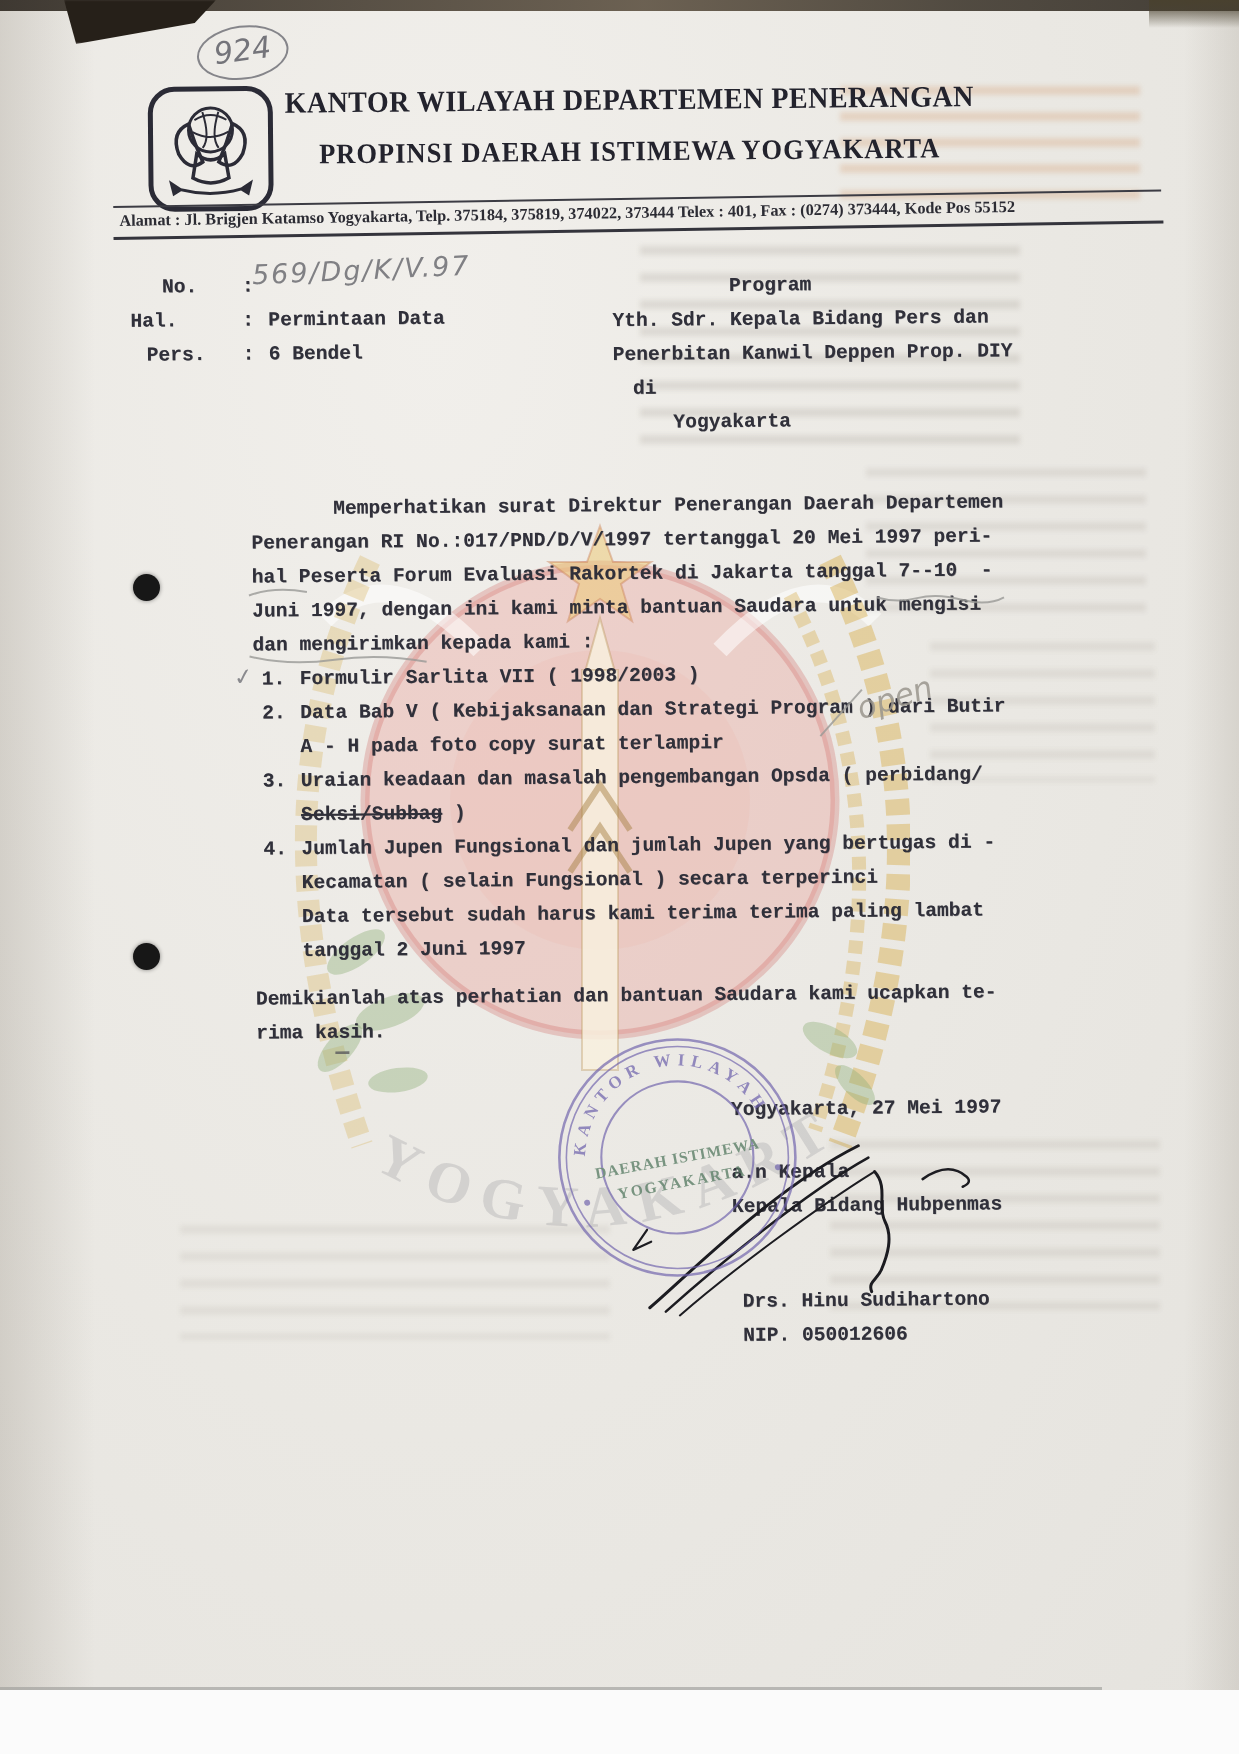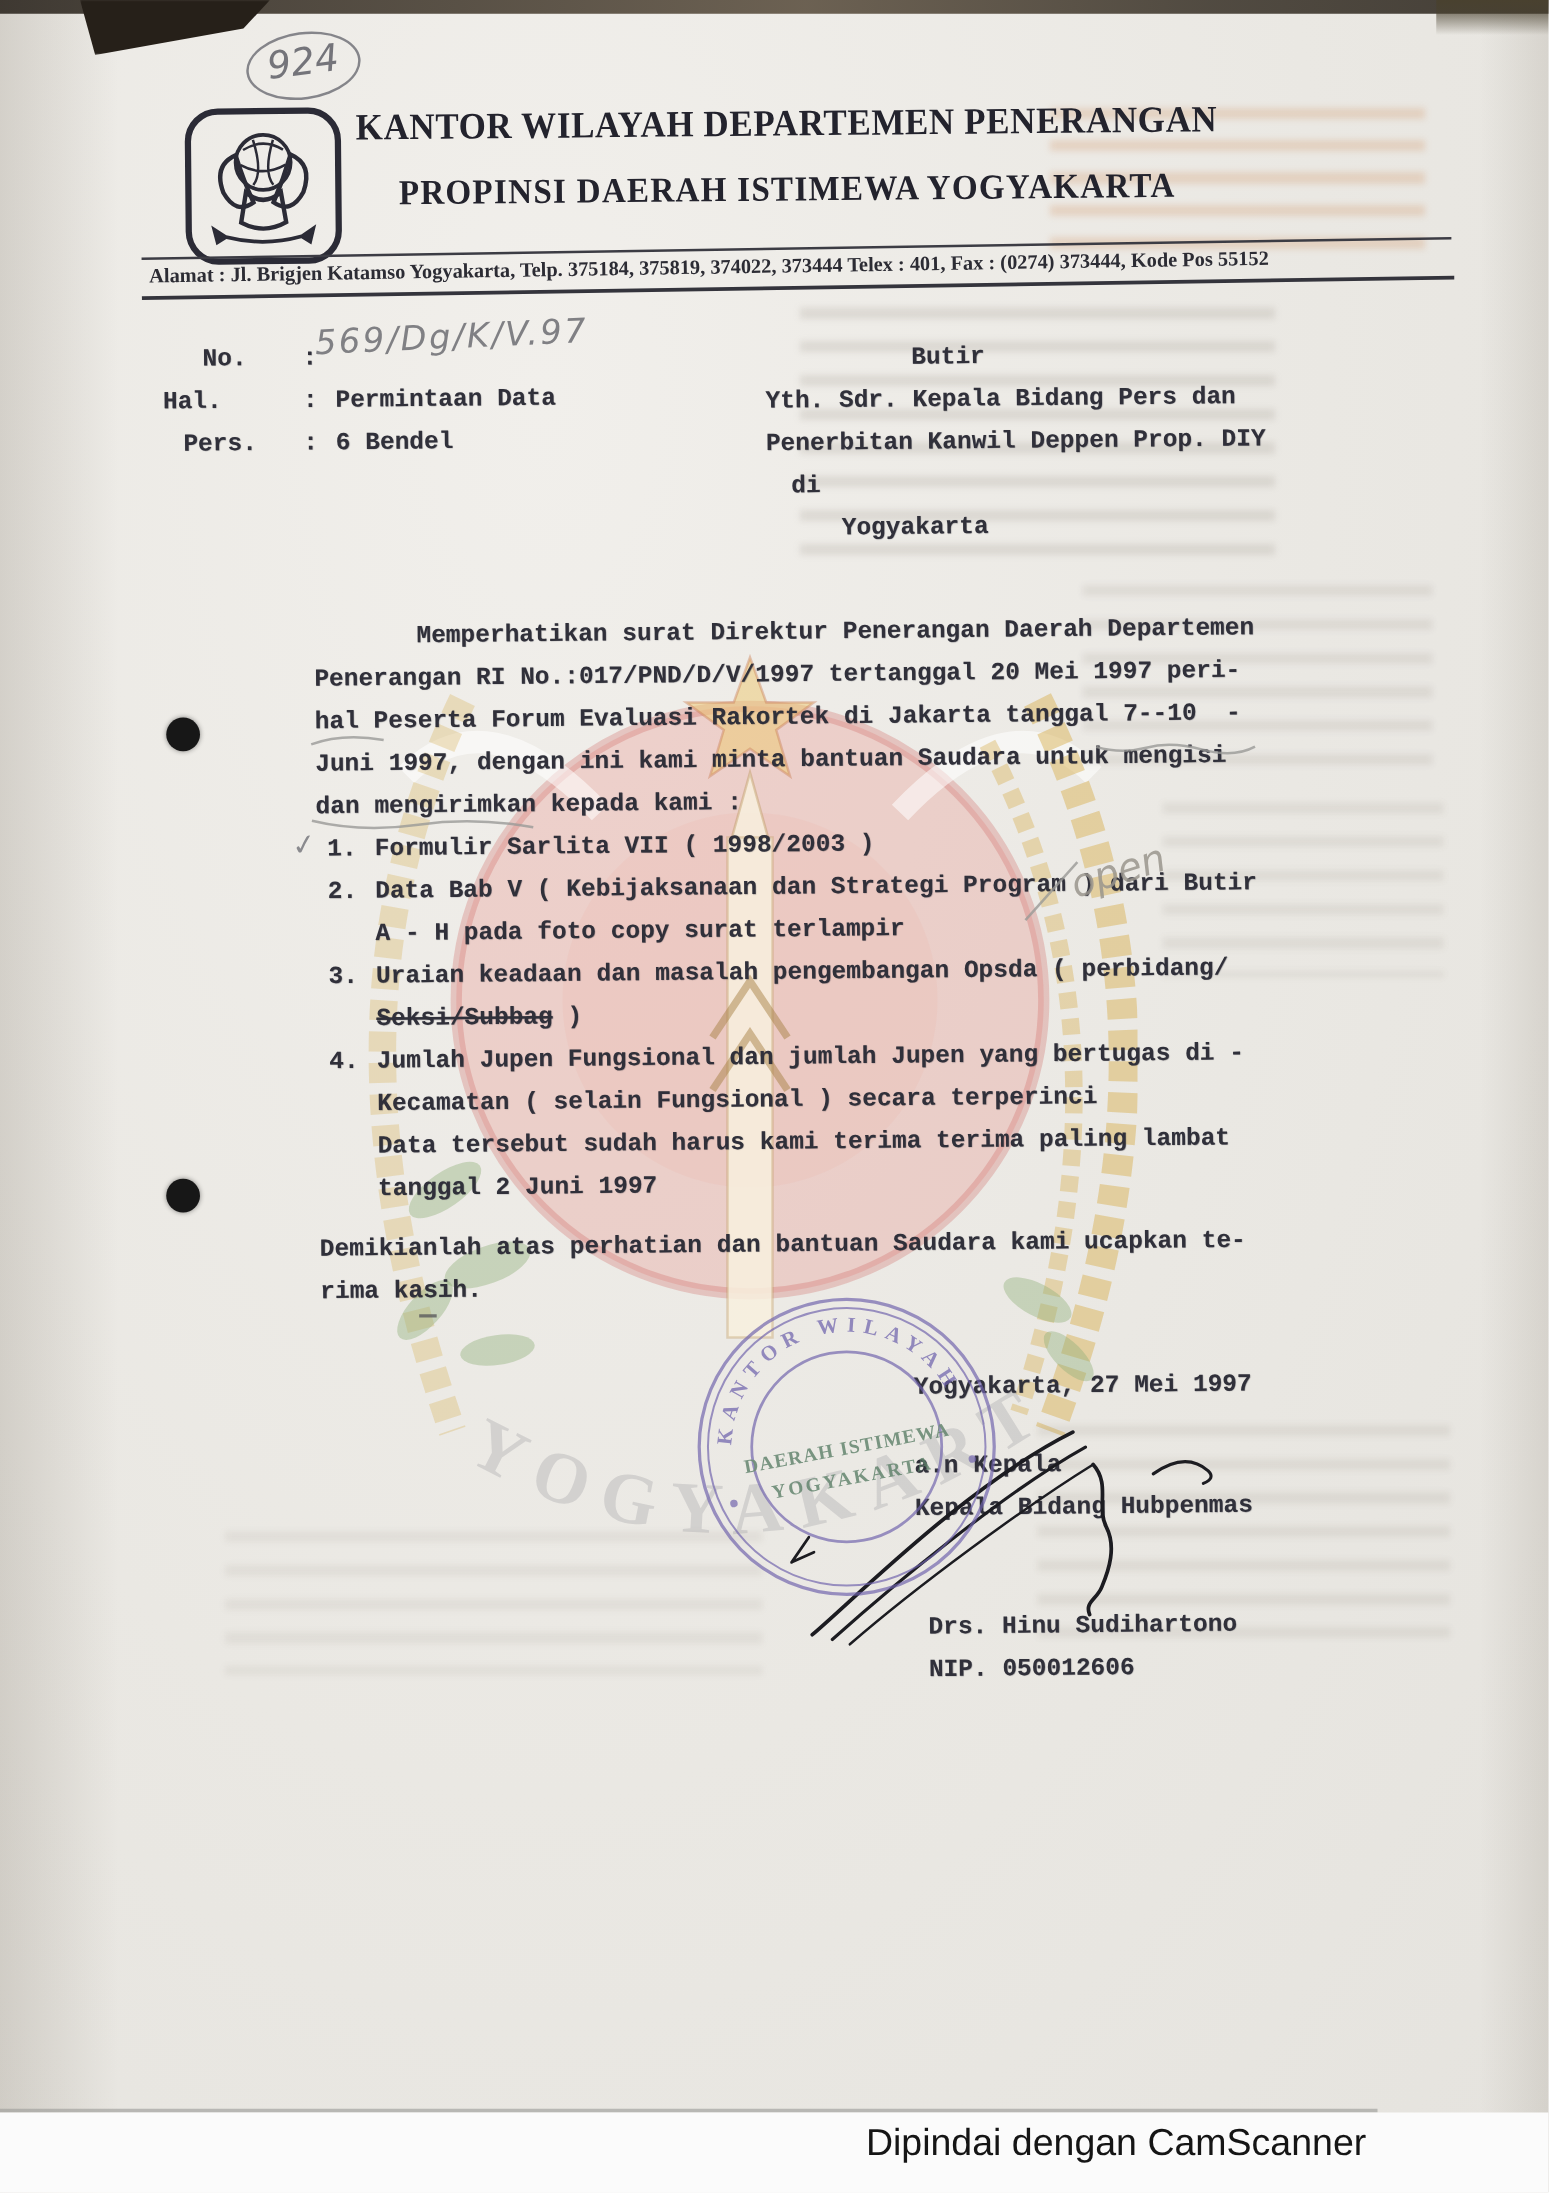--- a/index.html
+++ b/index.html
@@ -123,21 +123,21 @@
     <span class="tw" style="left:166px;top:272px">No.</span>
     <span class="tw" style="left:246px;top:272px">:</span>
     <span class="abs pencil hand-no">569/Dg/K/V.97</span>
     <span class="tw" style="left:134px;top:306px">Hal.</span>
     <span class="tw" style="left:246px;top:306px">:</span>
     <span class="tw" style="left:272px;top:306px">Permintaan Data</span>
     <span class="tw" style="left:150px;top:340px">Pers.</span>
     <span class="tw" style="left:246px;top:340px">:</span>
     <span class="tw" style="left:272px;top:340px">6 Bendel</span>
 
-    <span class="tw" style="left:733px;top:276px">Butir</span>
+    <span class="tw" style="left:733px;top:276px">Program</span>
     <span class="tw" style="left:616px;top:310px">Yth. Sdr. Kepala Bidang Pers dan</span>
     <span class="tw" style="left:616px;top:344px">Penerbitan Kanwil Deppen Prop. DIY</span>
     <span class="tw" style="left:636px;top:378px">di</span>
     <span class="tw" style="left:676px;top:412px">Yogyakarta</span>
 
     <span class="tw" style="left:335px;top:495px">Memperhatikan surat Direktur Penerangan Daerah Departemen</span>
     <span class="tw" style="left:253px;top:529px">Penerangan RI No.:017/PND/D/V/1997 tertanggal 20 Mei 1997 peri-</span>
     <span class="tw" style="left:253px;top:563px">hal Peserta Forum Evaluasi Rakortek di Jakarta tanggal 7--10  -</span>
     <span class="tw" style="left:253px;top:597px">Juni 1997, dengan ini kami minta bantuan Saudara untuk mengisi</span>
     <span class="tw" style="left:253px;top:631px">dan mengirimkan kepada kami :</span>
@@ -213,15 +213,14 @@
     <div class="abs pencil corner-num">924</div>
   </div>
 
   <div class="abs edge-top"></div>
   <div class="abs blob-tl"></div>
   <div class="abs corner-tr"></div>
   <div class="abs punch" style="left:133px;top:574px"></div>
   <div class="abs punch" style="left:133px;top:943px"></div>
   <div class="abs edge-bottom"></div>
   <div class="abs footer-band"></div>
-  <div class="abs camscanner">Dipindai dengan CamScanner</div>
 
 </div>
 
 </body></html>

